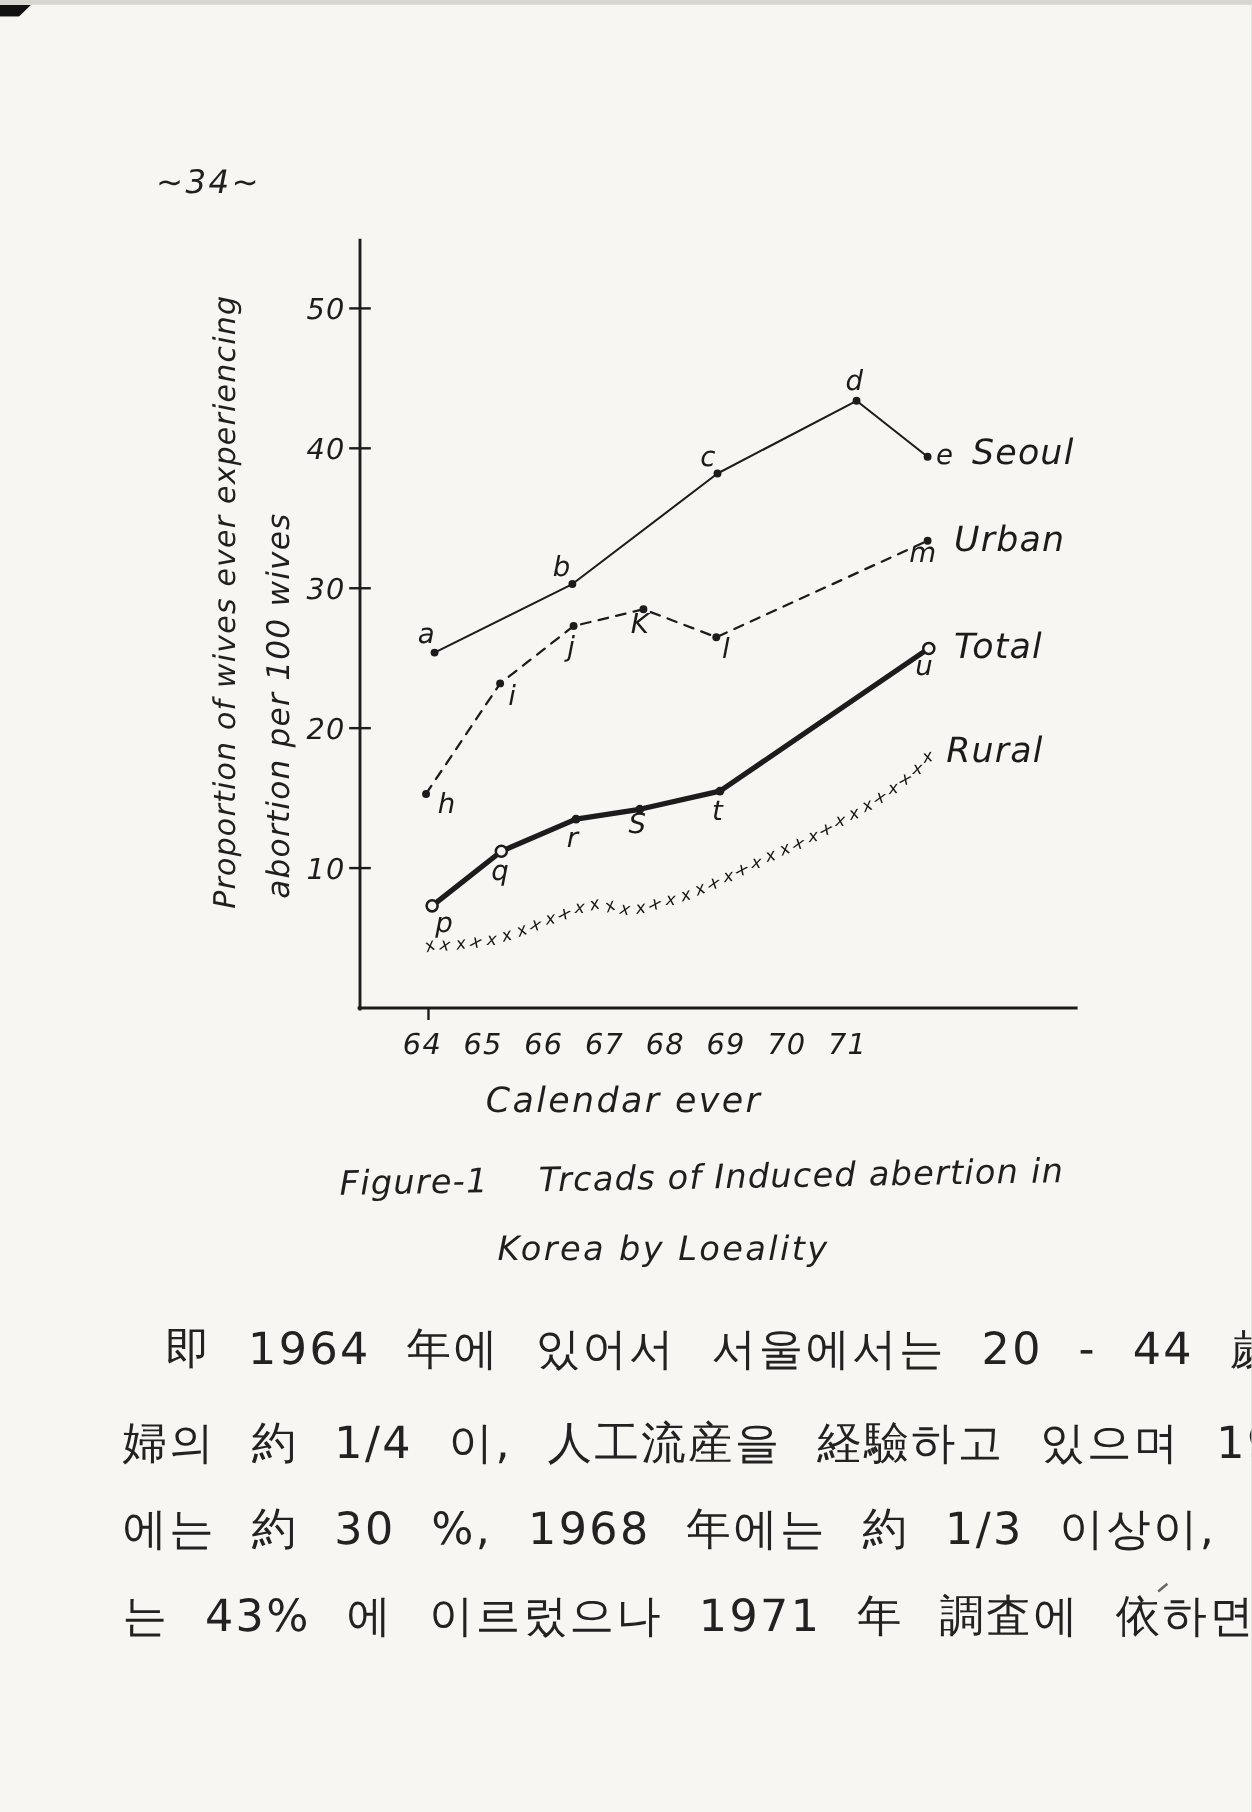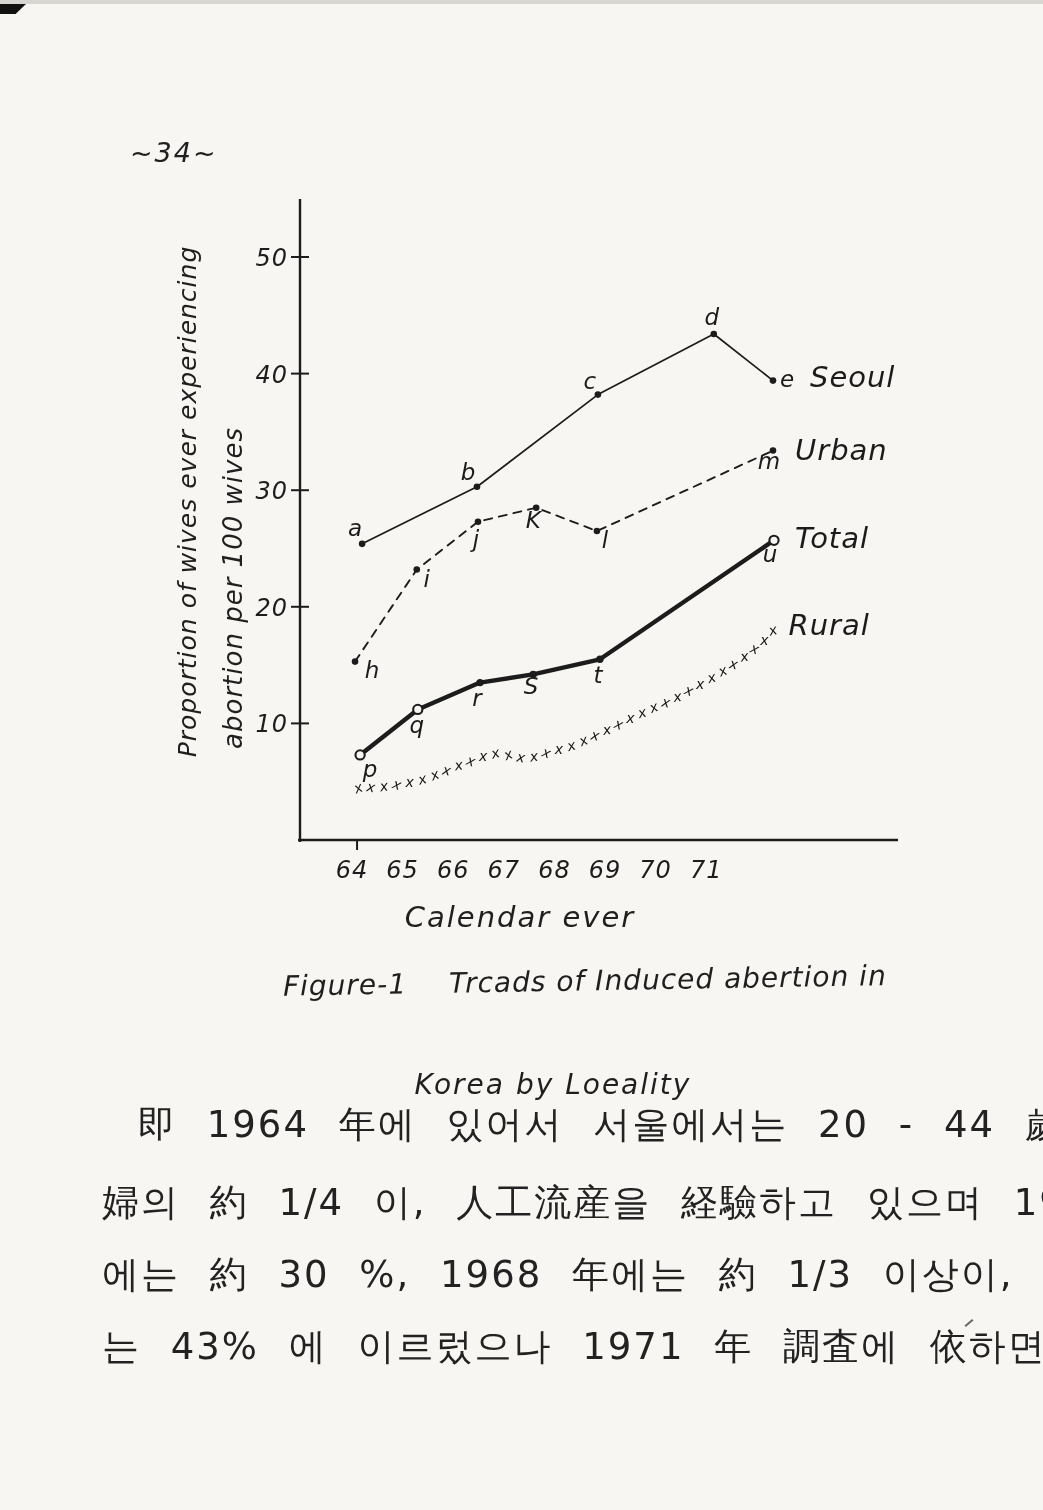--- a/index.html
+++ b/index.html
@@ -28,21 +28,21 @@
   .xlab{
     position:absolute;left:390px;top:896px;width:260px;
     text-align:center;font-size:29px;letter-spacing:2px;
   }
   .caption1{
     position:absolute;left:283px;top:960px;width:650px;
     font-size:28px;letter-spacing:1px;transform:rotate(-1deg);
   }
   .caption1 .fig-label{margin-right:42px;}
   .caption2{
-    position:absolute;left:388px;top:1064px;width:330px;
+    position:absolute;left:388px;top:1020px;width:330px;
     text-align:center;font-size:28px;letter-spacing:2px;
   }
   .body-line{
     position:absolute;font-size:37px;letter-spacing:2px;word-spacing:16px;
     white-space:nowrap;color:#222;
   }
   .bl1{left:138px;top:1096px;}
   .bl2{left:102px;top:1174px;}
   .bl3{left:102px;top:1246px;}
   .bl4{left:102px;top:1318px;}

